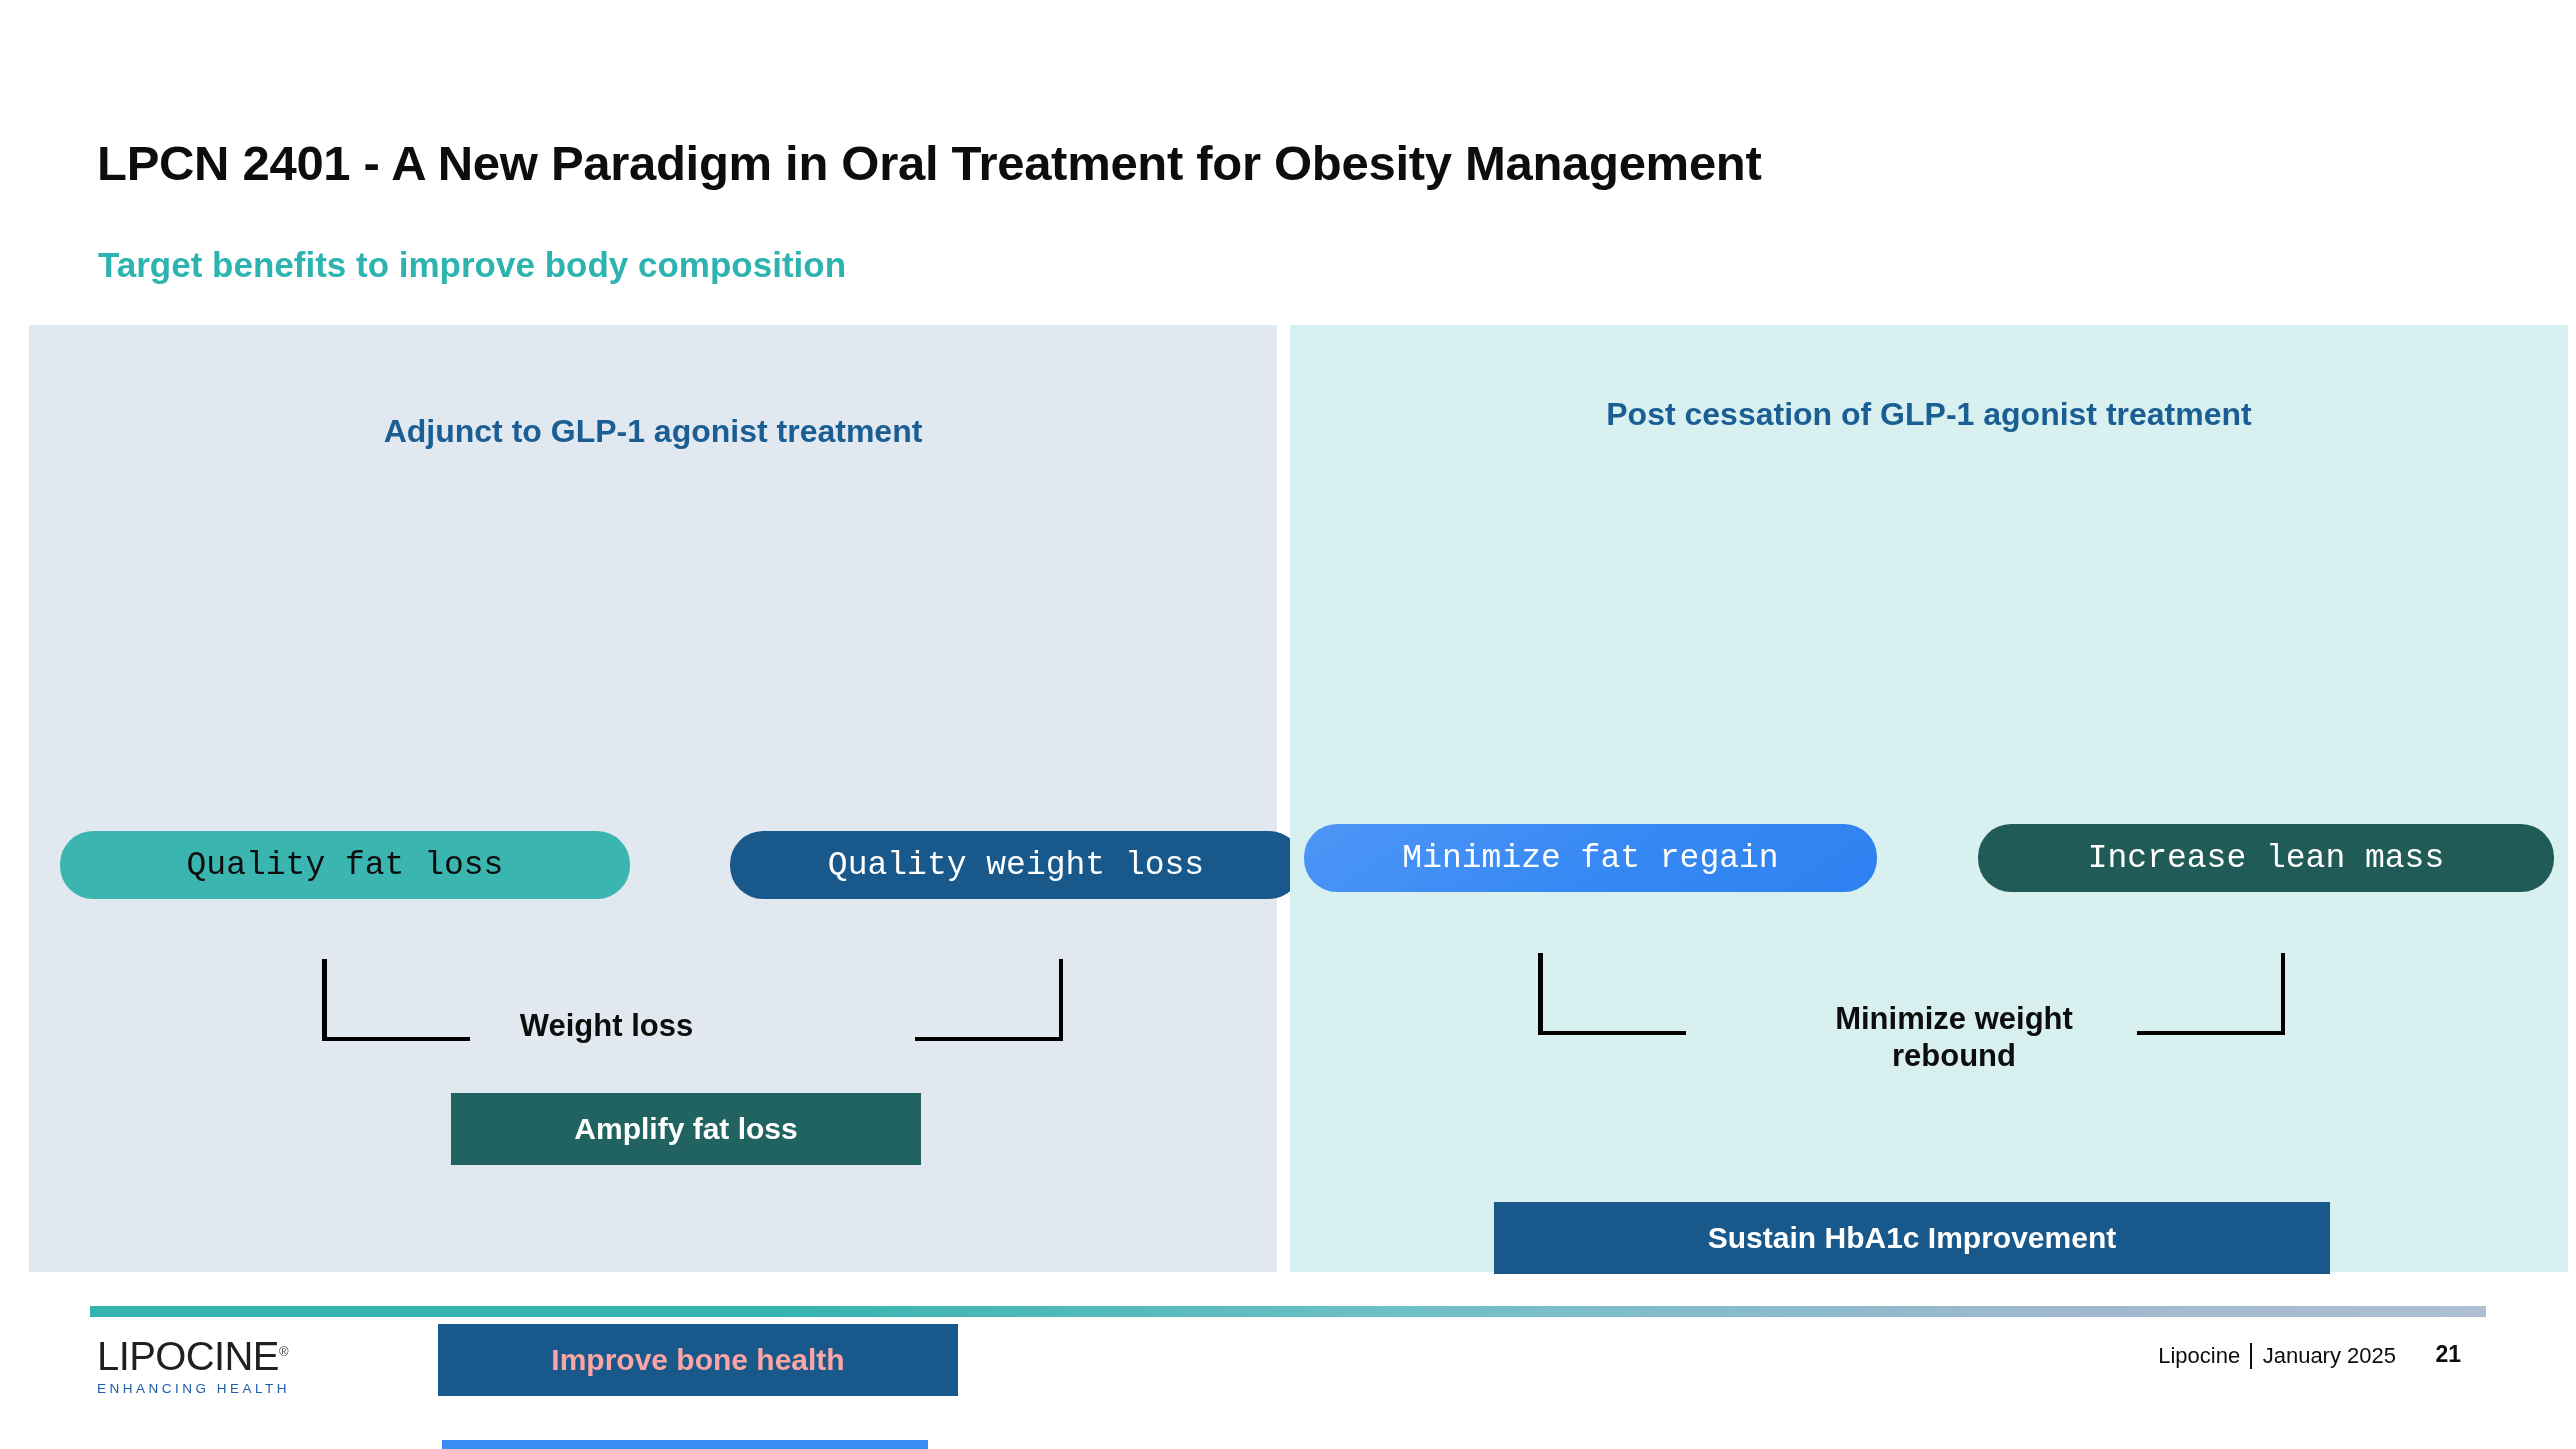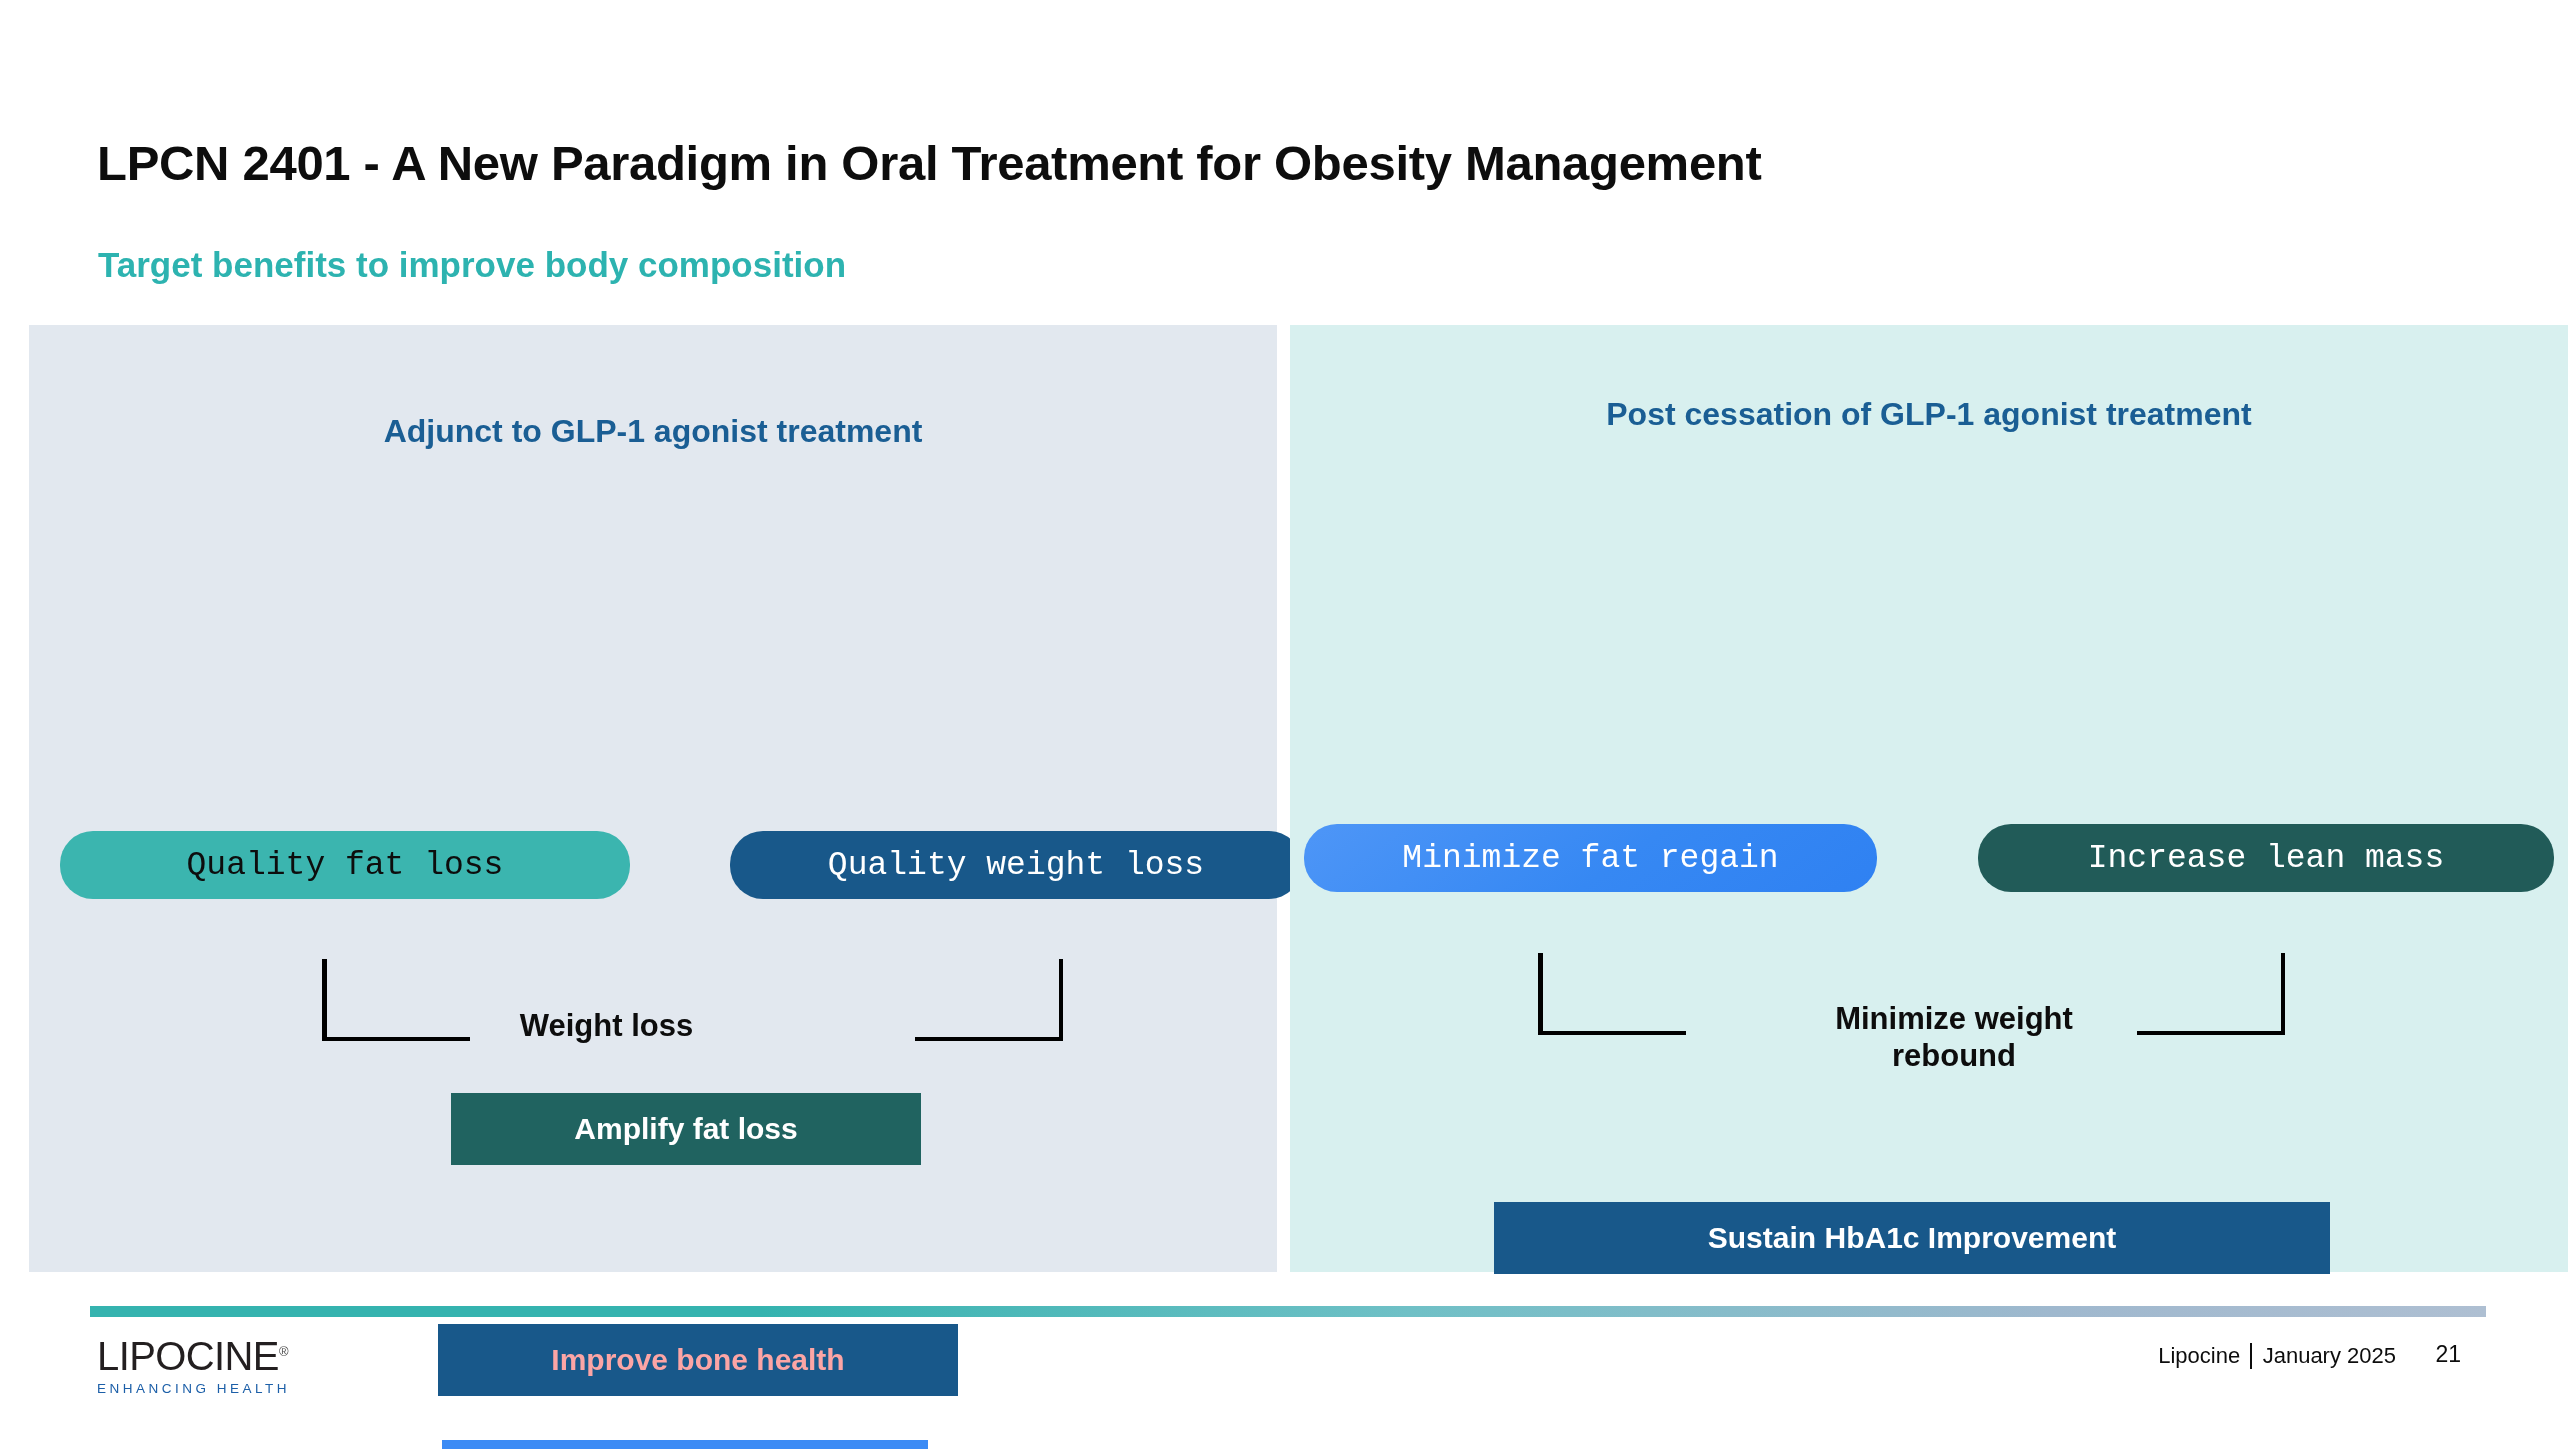--- a/index.html
+++ b/index.html
@@ -233,21 +233,21 @@
     display: inline-block;
     width: 1.9px;
     height: 26px;
     background: #0d0d0d;
   }
   .page-number {
     position: absolute;
     right: 115px;
     top: 1341px;
     font-size: 23px;
-    font-weight: normal;
+    font-weight: bold;
     color: #0d0d0d;
   }
 </style>
 </head>
 <body>
 
 <div class="slide">
 
   <div class="slide-title">LPCN 2401 - A New Paradigm in Oral Treatment for Obesity Management</div>
 

